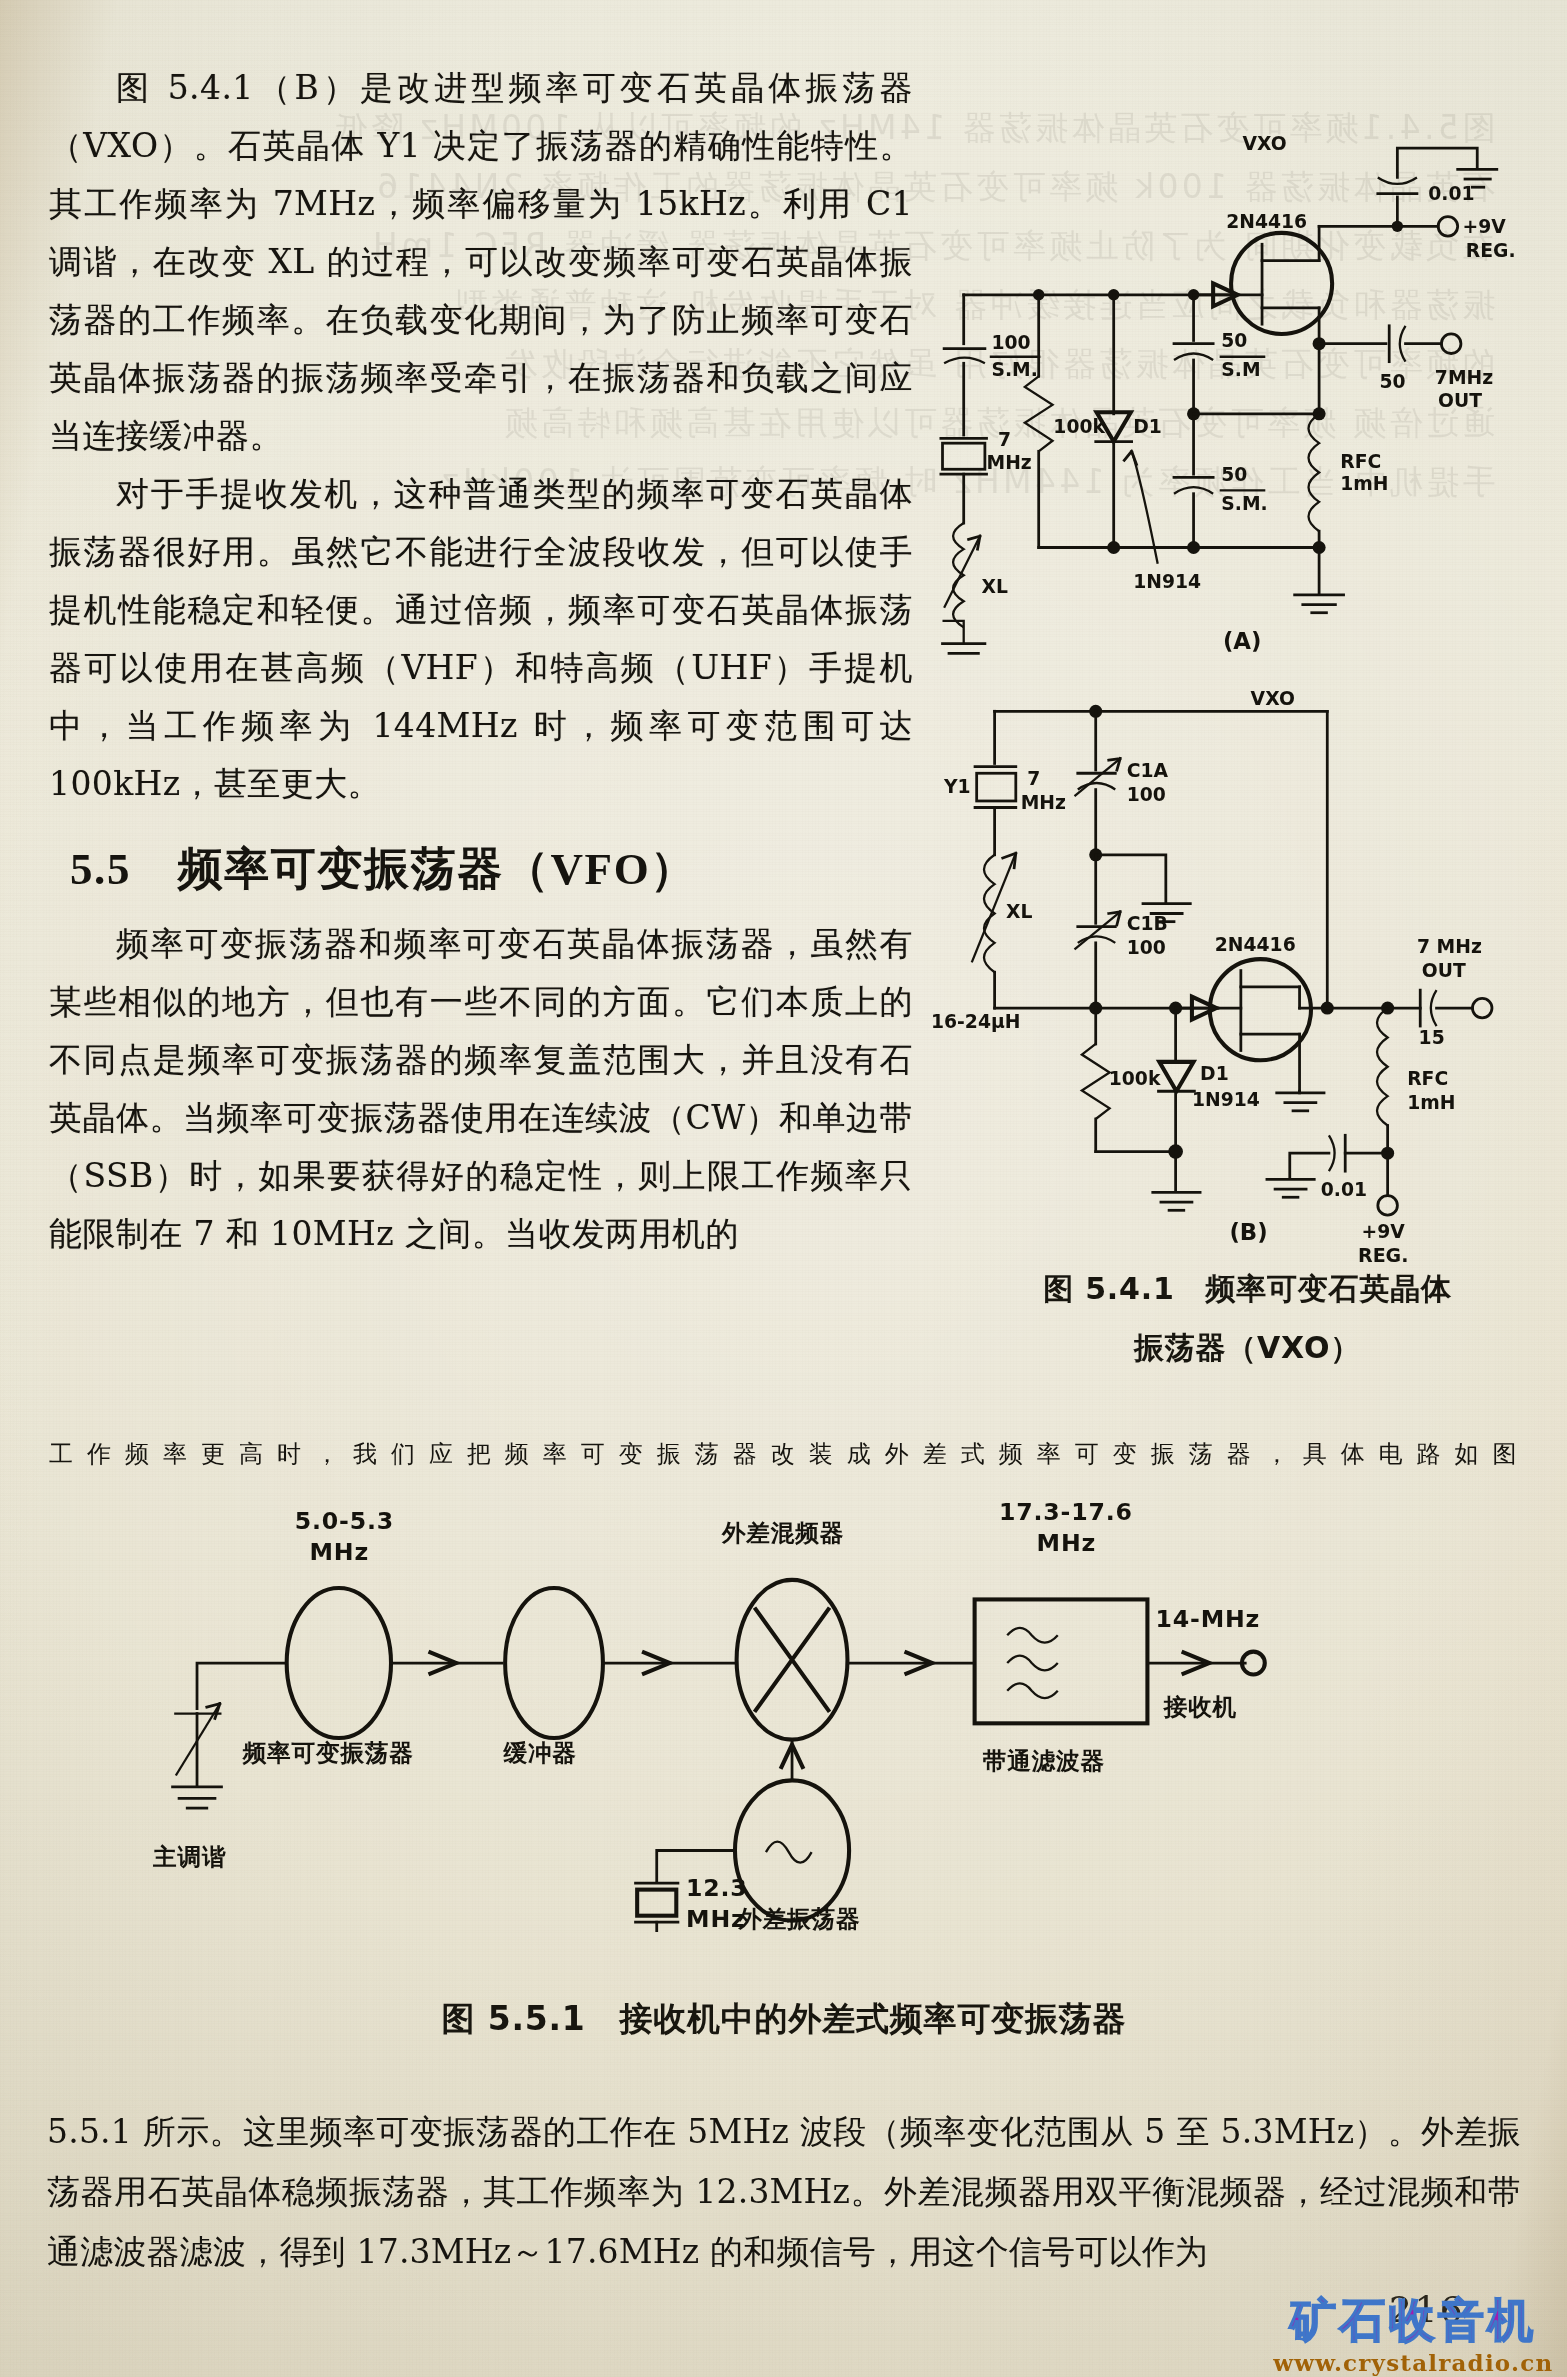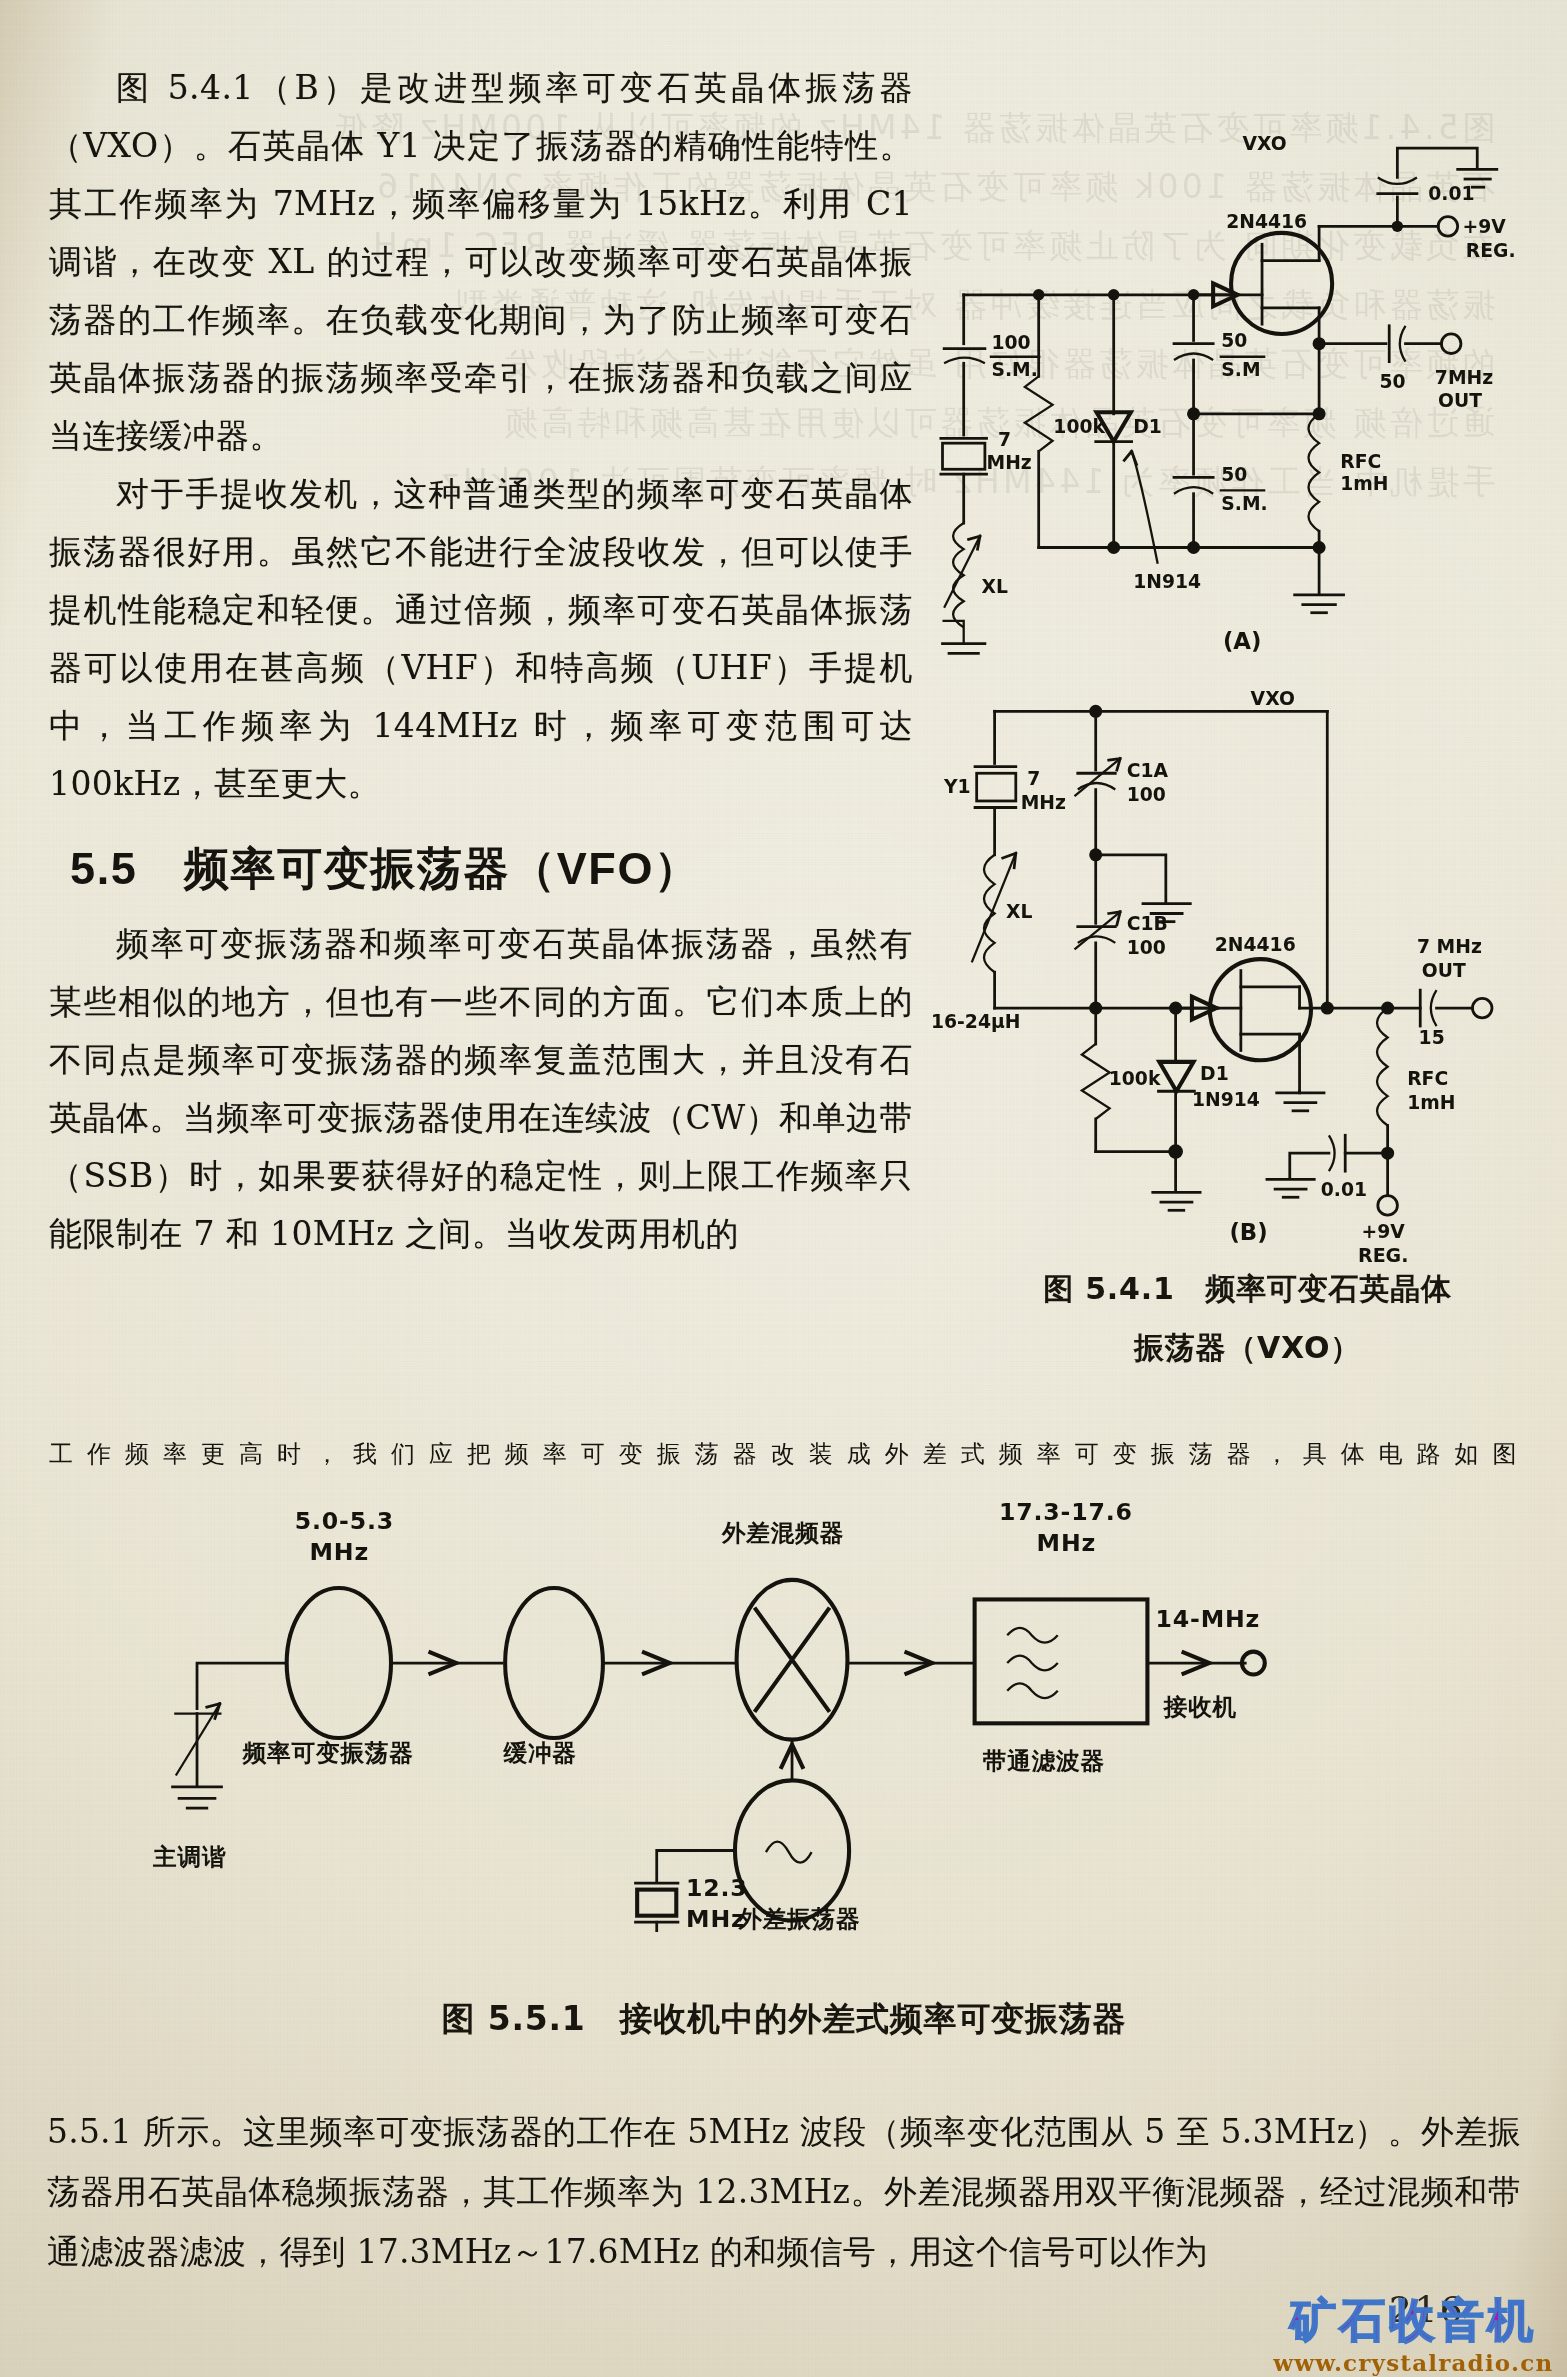--- a/index.html
+++ b/index.html
@@ -46,21 +46,21 @@
     font-size:33px;line-height:58px;
     text-align:justify;text-align-last:left;
     letter-spacing:0.4px;
     margin:0 0 0 0;
     text-shadow:0 0 0.8px rgba(40,36,28,.35);
   }
   .para.indent{text-indent:67px;}
   .sec-head{
     font-size:45px;line-height:70px;font-weight:bold;
     letter-spacing:1.6px;margin:21px 0 11.4px 21px;
-    font-family:Liberation Sans, sans-serif;
+    font-family:Liberation Serif, serif;
   }
   .full-line{
     position:absolute;left:49px;width:1468px;
     font-size:24px;line-height:58px;letter-spacing:0.4px;
     text-align:justify;text-align-last:justify;
   }
   .bottom-para{
     position:absolute;left:47px;top:2102px;width:1474px;
     font-size:33px;line-height:60px;letter-spacing:0.2px;
     text-align:justify;text-align-last:left;

